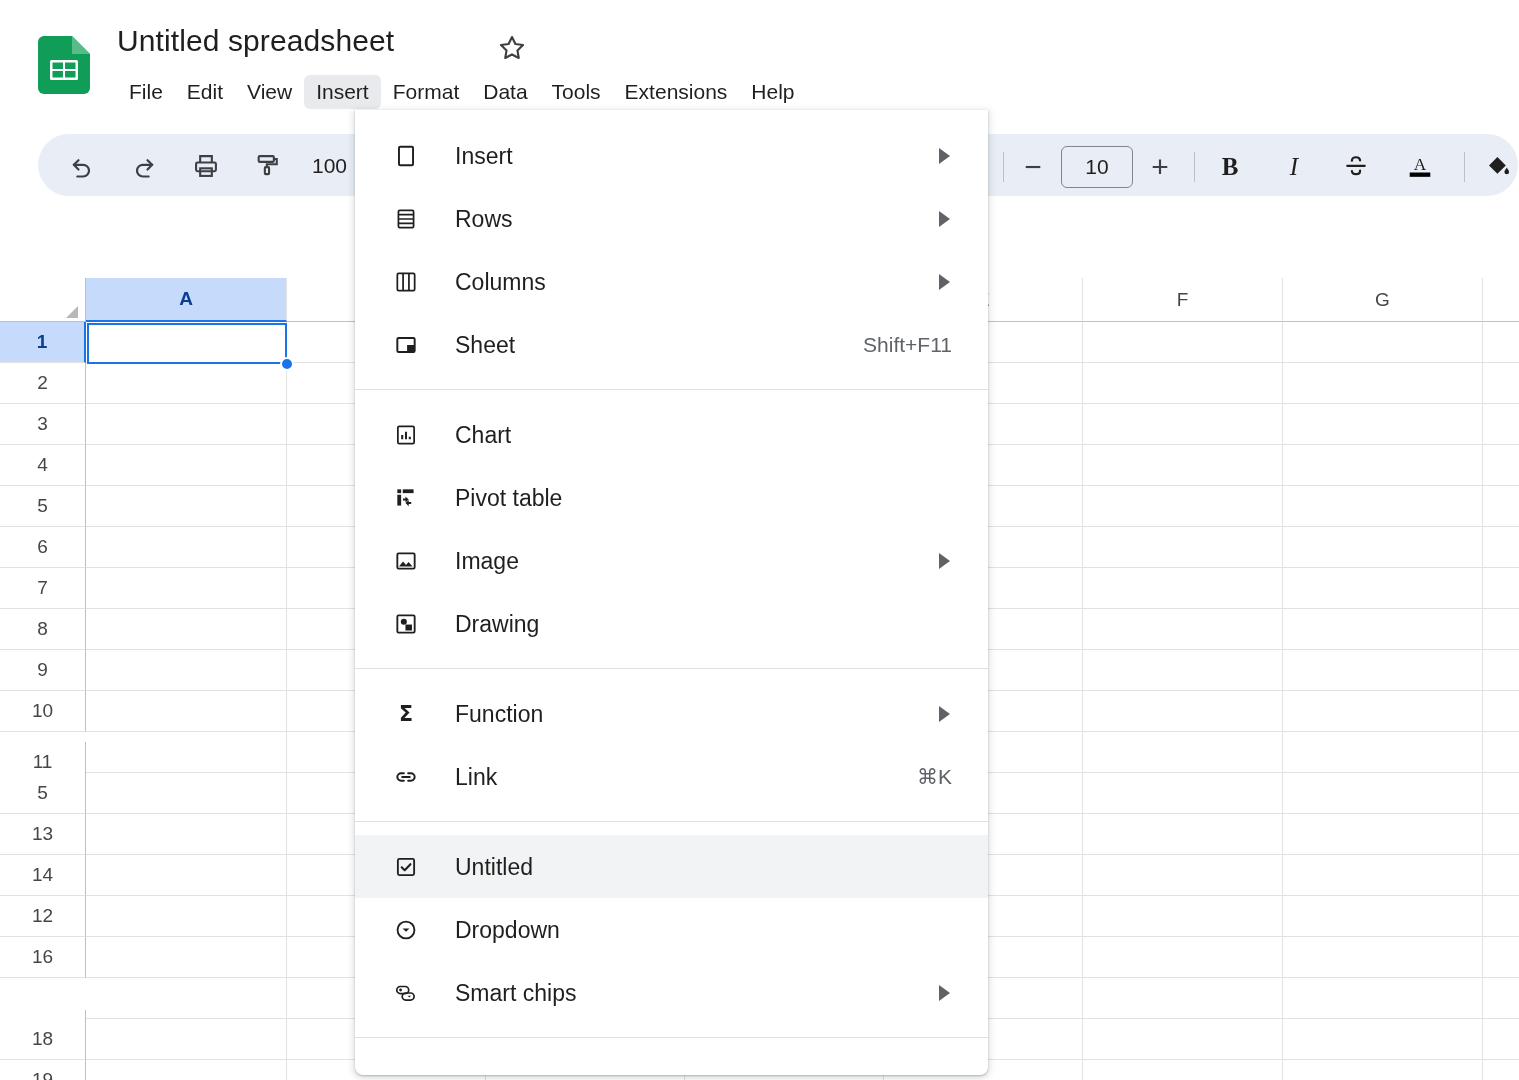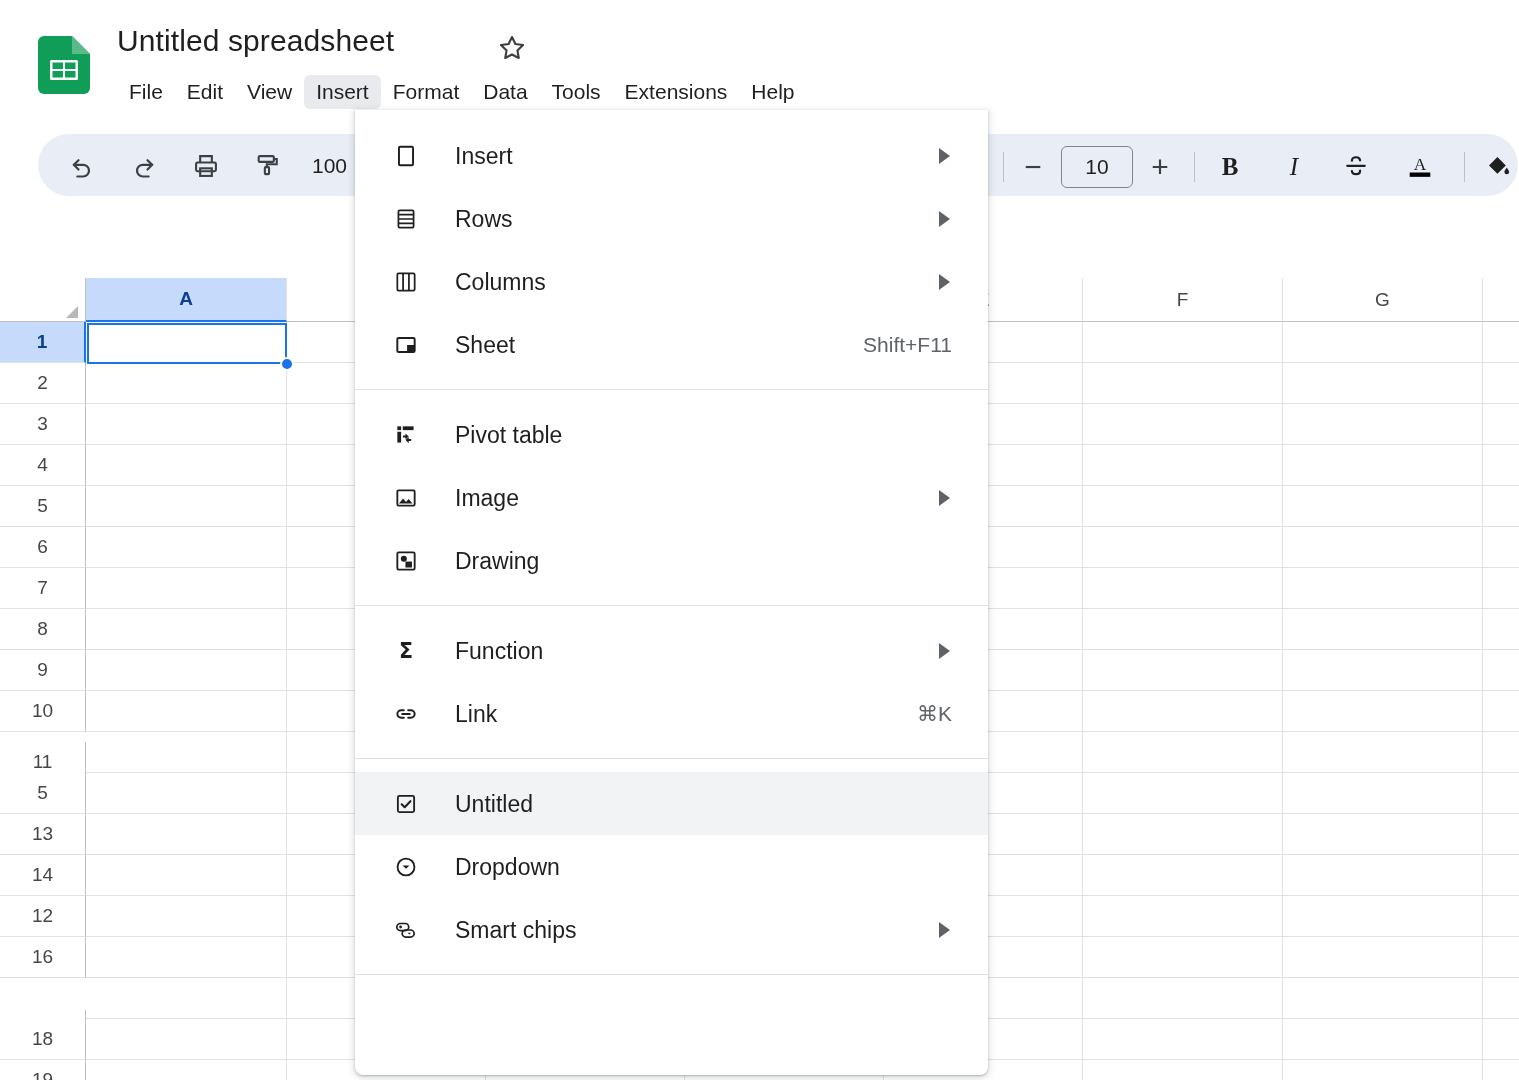--- a/index.html
+++ b/index.html
@@ -508,20 +508,29 @@
             <rect x="4" y="5.5" width="16" height="13" rx="1.2"></rect>
             <path d="M13 12h7v6.5h-7z" fill="#1f1f1f" stroke="none"></path>
           </svg>
         </span>
         <span class="mi-label">Sheet</span>
         <span class="mi-shortcut">Shift+F11</span>
       </div>
       <div class="mi-divider"></div>
       <div class="mi">
         <span class="mi-icon">
+          <svg width="26" height="26" viewBox="0 0 24 24" fill="none" stroke="#1f1f1f" stroke-width="1.6">
+            <rect x="4.5" y="4" width="15" height="16" rx="1.2"></rect>
+            <path d="M8.5 16v-4M12 16v-7M15.5 16v-2.5" stroke-width="1.9"></path>
+          </svg>
+        </span>
+        <span class="mi-label">Chart</span>
+      </div>
+      <div class="mi">
+        <span class="mi-icon">
           <svg width="26" height="26" viewBox="0 0 24 24" fill="#1f1f1f">
             <rect x="4" y="4" width="3.5" height="3.5"></rect>
             <rect x="9" y="4" width="10" height="3.5"></rect>
             <rect x="4" y="9" width="3.5" height="10"></rect>
             <path d="M11.5 10.5l3 2.8-3 2.8v-1.9h-2.3v-1.8h2.3z"></path>
             <path d="M17.5 19.5l-3-2.8 3-2.8v1.9h2.3v1.8h-2.3z" transform="translate(-3,0)"></path>
           </svg>
         </span>
         <span class="mi-label">Pivot table</span>
       </div>

